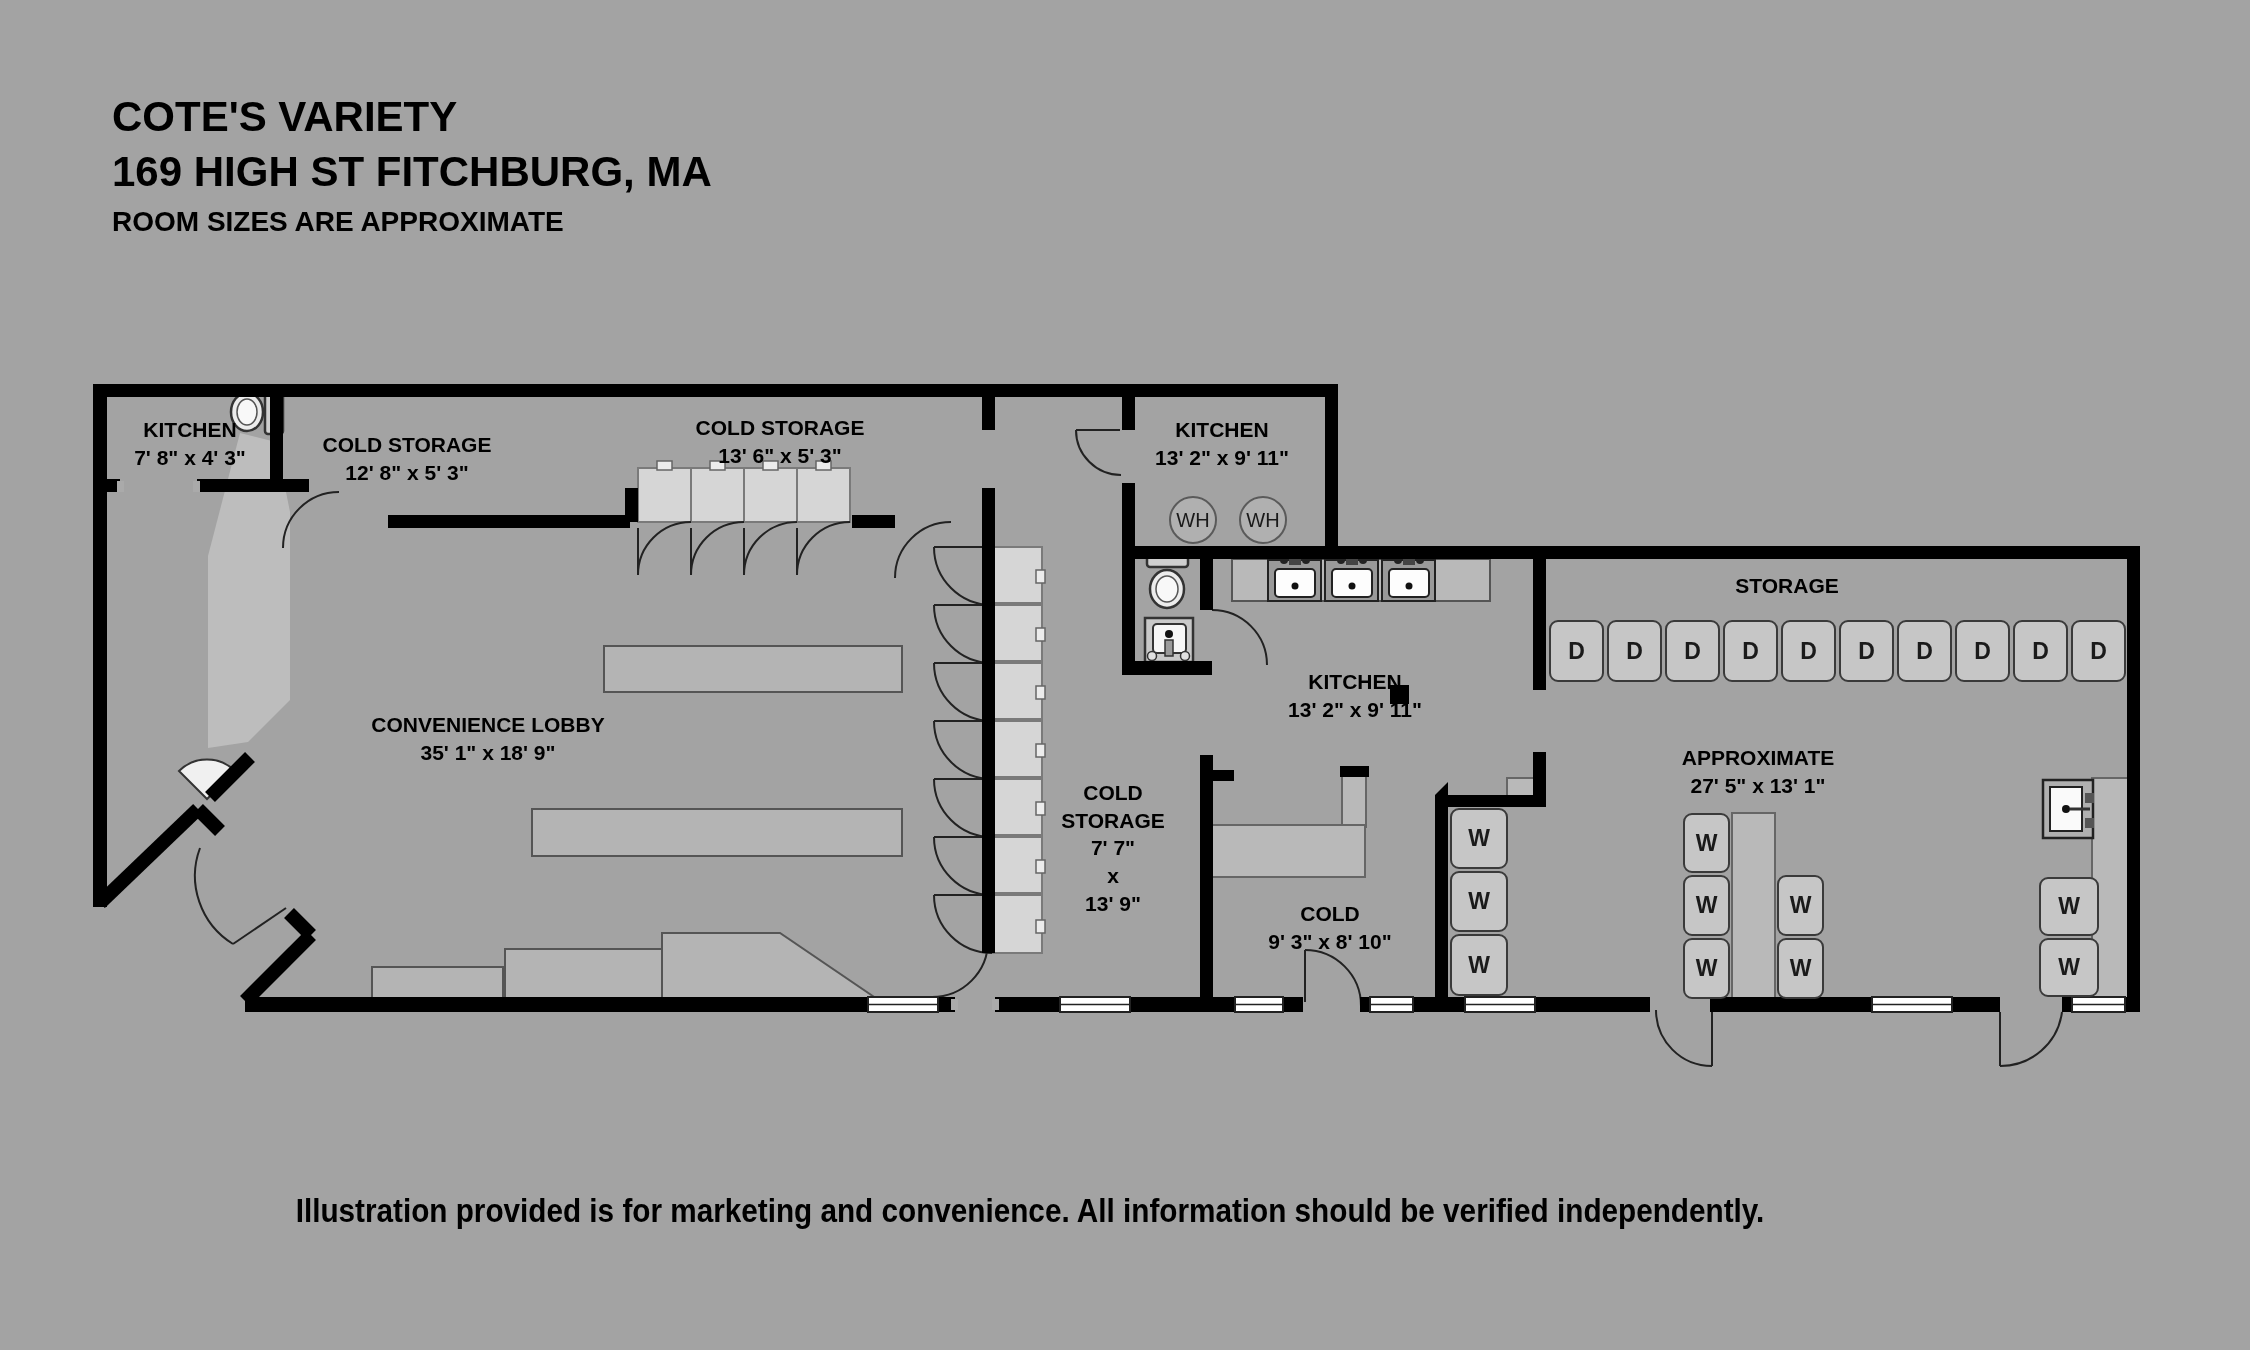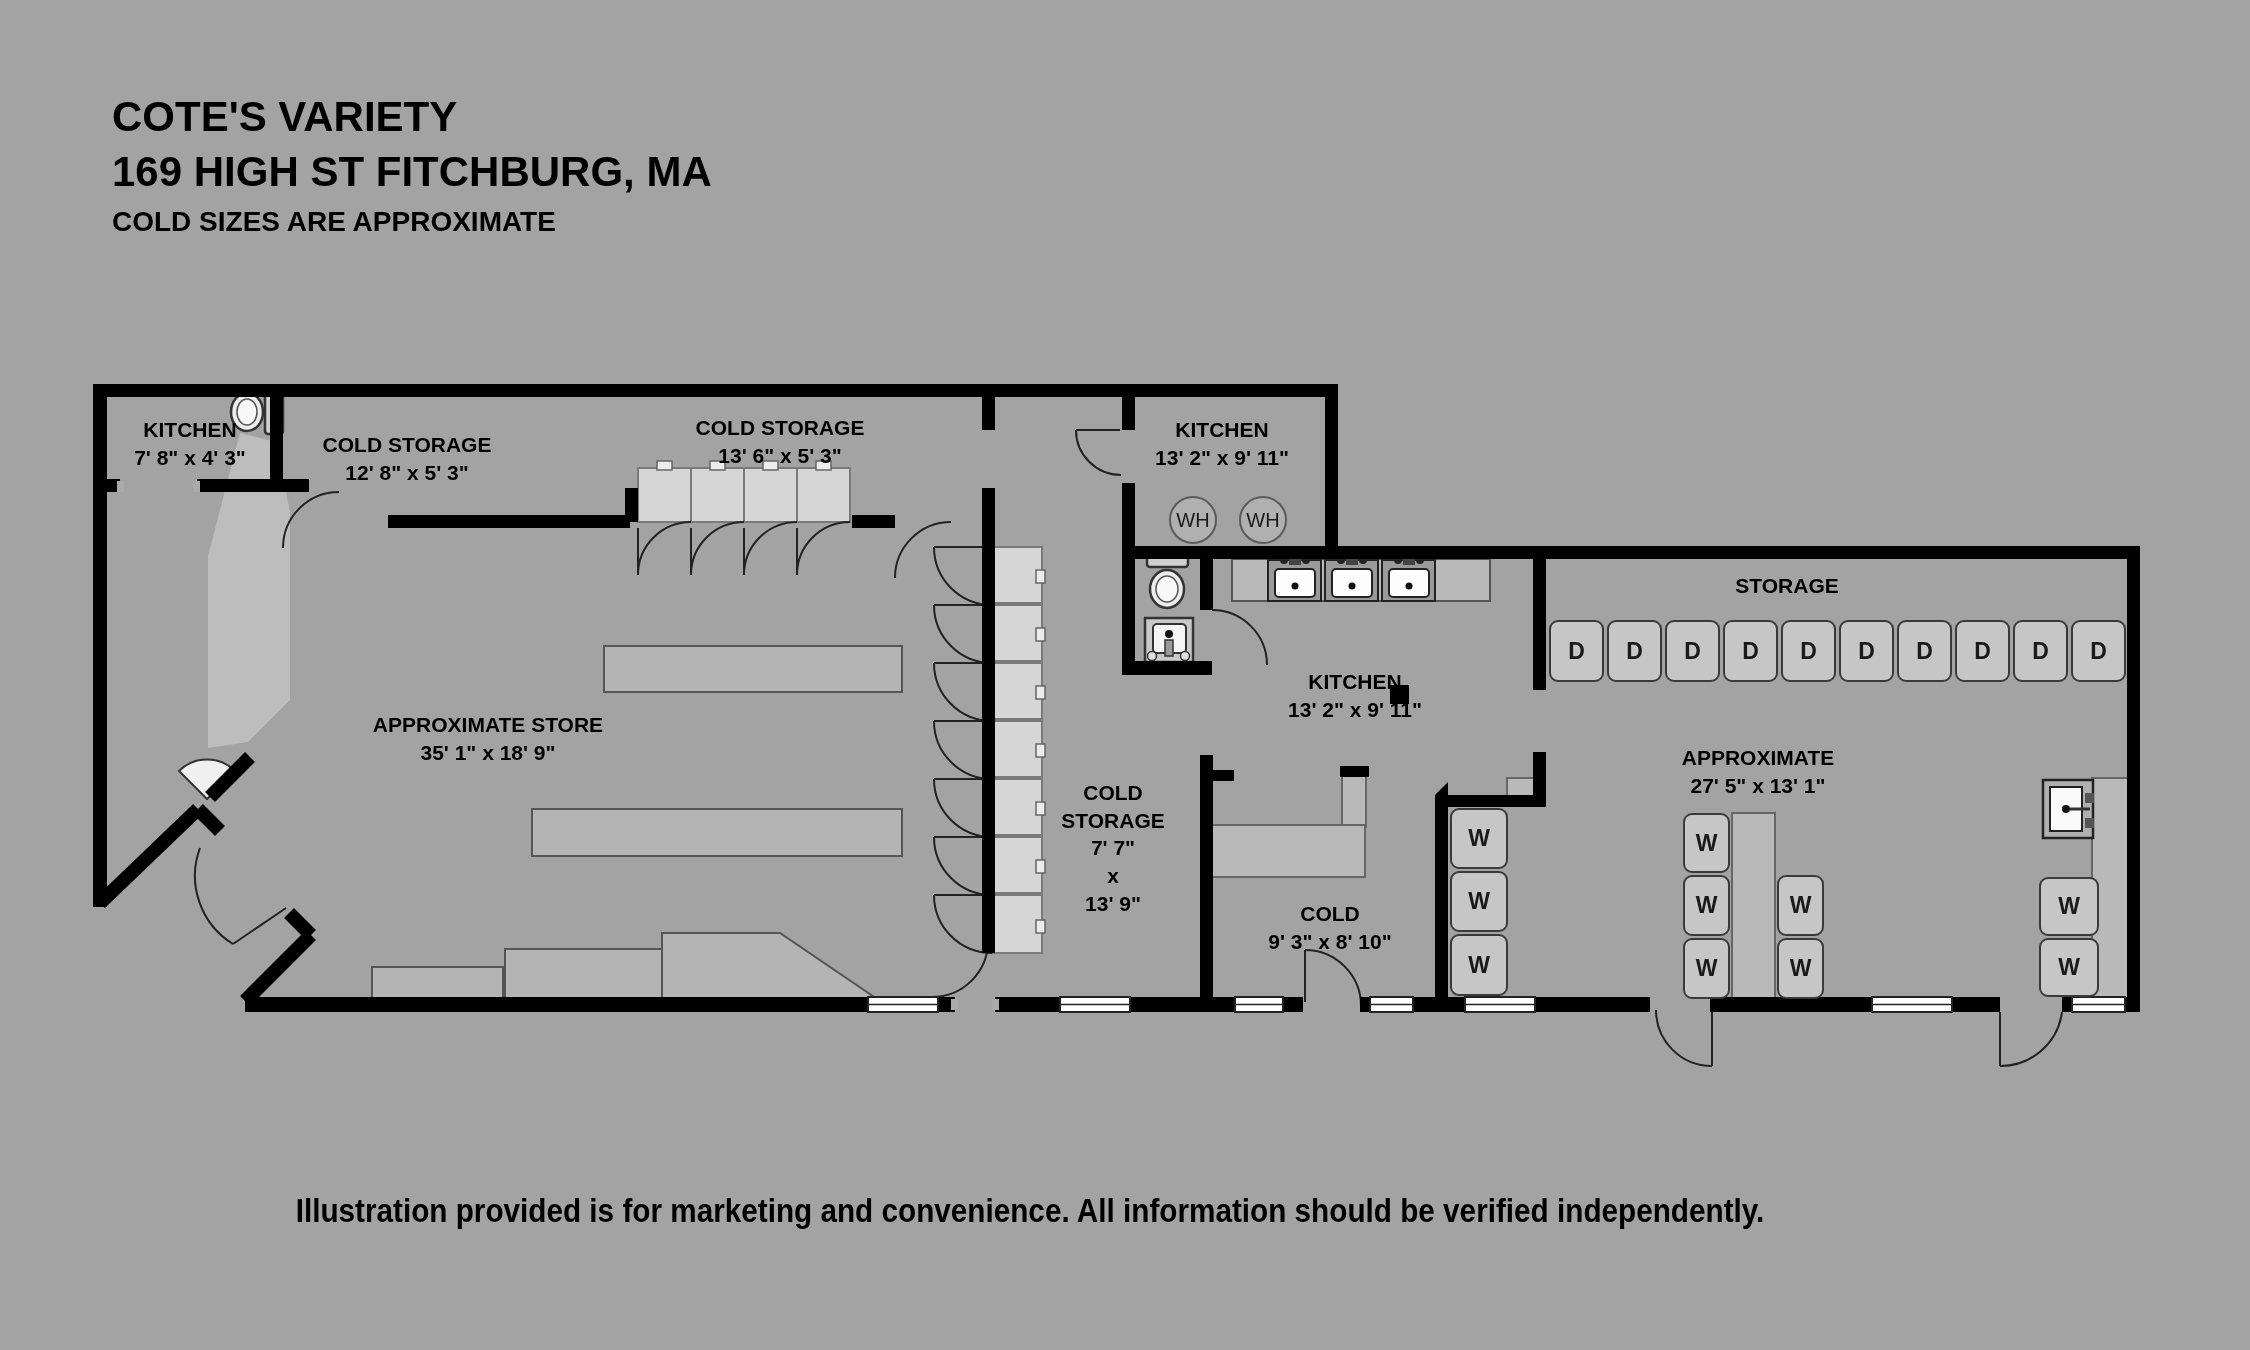--- a/index.html
+++ b/index.html
@@ -23,21 +23,21 @@
           font-weight:bold;font-size:33px;transform:scaleX(0.9);transform-origin:50% 50%;}
 </style>
 </head>
 <body>
 
 <div class="canvas">
 
   <div class="hdr">
     <div class="t1">COTE'S VARIETY</div>
     <div class="t2">169 HIGH ST FITCHBURG, MA</div>
-    <div class="t3">COLD SIZES ARE APPROXIMATE</div>
+    <div class="t3">ROOM SIZES ARE APPROXIMATE</div>
   </div>
 
   <svg width="2250" height="1350" viewBox="0 0 2250 1350">
 
     <g>
       <polygon points="240,433 276,442 290,512 290,700 248,742 208,748 208,556" fill="#bdbdbd"></polygon>
     </g>
 
     <g fill="#b4b4b4" stroke="#555" stroke-width="2">
       <rect x="604" y="646" width="298" height="46"></rect>
@@ -306,21 +306,21 @@
       <div>13' 2" x 9' 11"</div>
   </div>
   <div class="lbl" style="left:1113px;top:848px;">
     <div>COLD</div>
     <div>STORAGE</div>
     <div>7' 7"</div>
     <div>x</div>
     <div>13' 9"</div>
   </div>
   <div class="lbl" style="left:488px;top:739px;">
-    <div>APPROXIMATE STORE</div>
+    <div>CONVENIENCE LOBBY</div>
       <div>35' 1" x 18' 9"</div>
   </div>
   <div class="lbl" style="left:1355px;top:696px;">
     <div>KITCHEN</div>
       <div>13' 2" x 9' 11"</div>
   </div>
   <div class="lbl" style="left:1787px;top:586px;">
     <div>STORAGE</div>
   </div>
   <div class="lbl" style="left:1758px;top:772px;">

